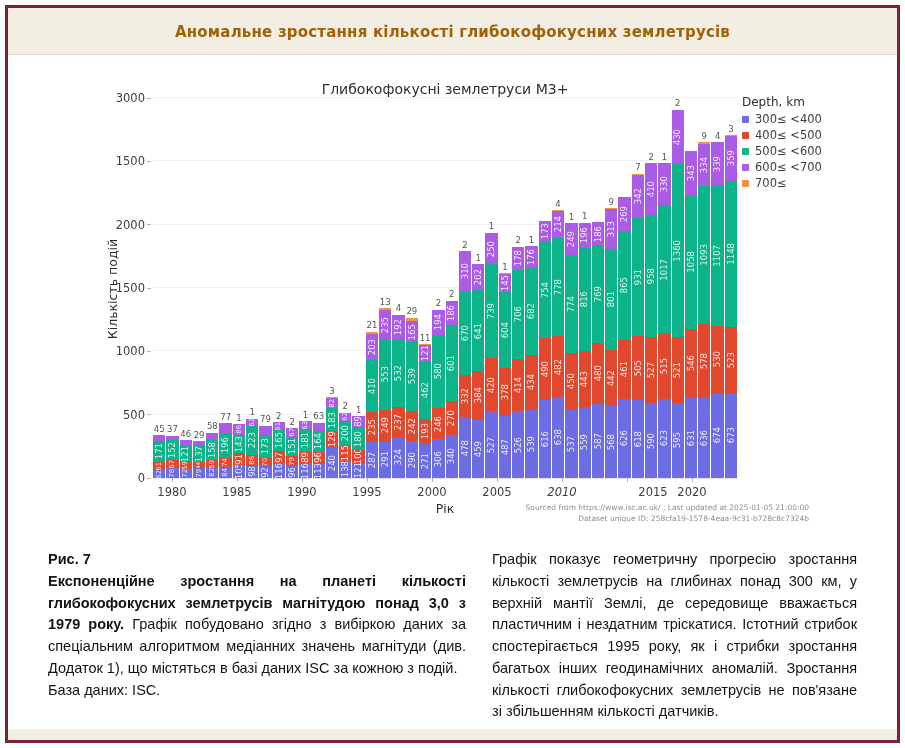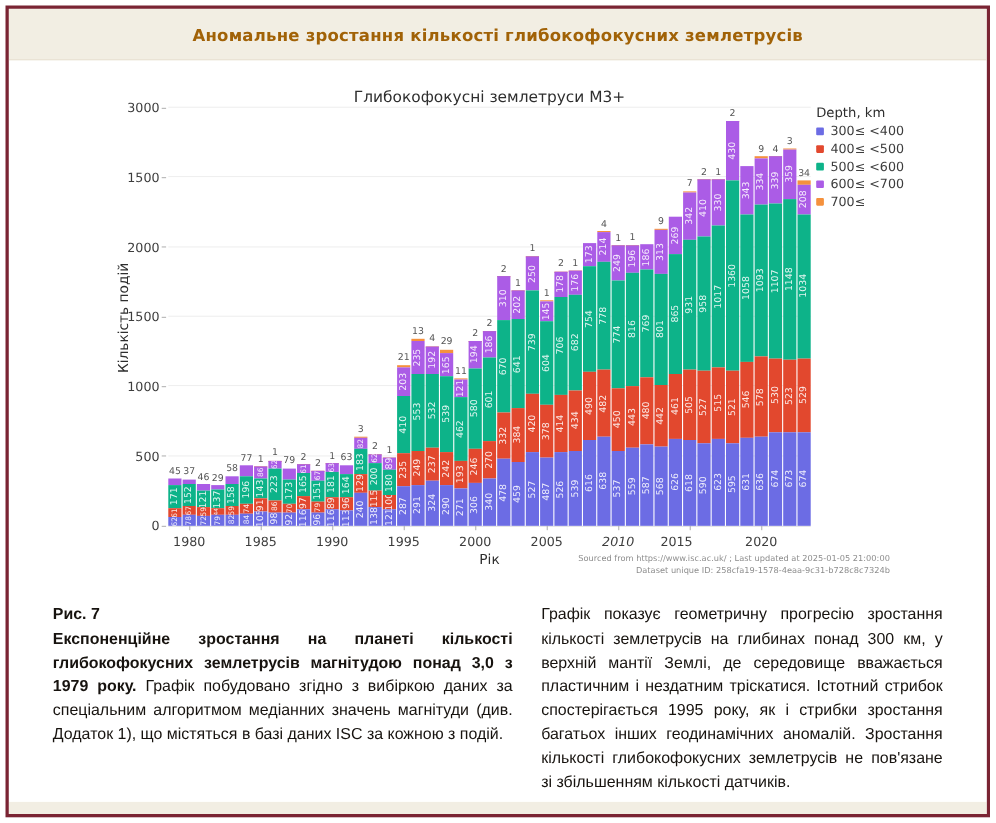--- a/index.html
+++ b/index.html
@@ -747,52 +747,36 @@
           <div class="seg" style="height: 145.413px; background: rgb(13, 179, 137);">
             <span class="vlab" style="font-size: 8.5px;">1148</span>
           </div>
           <div class="seg" style="height: 66.2467px; background: rgb(226, 72, 46);">
             <span class="vlab" style="font-size: 8.5px;">523</span>
           </div>
           <div class="seg" style="height: 85.2467px; background: rgb(108, 108, 228);">
             <span class="vlab" style="font-size: 8.5px;">673</span>
           </div>
         </div>
-        <div class="col">
-          <div class="ann">34</div>
-          <div class="seg" style="height: 4.30667px; background: rgb(245, 145, 61);"></div>
-          <div class="seg" style="height: 26.3467px; background: rgb(171, 92, 230);">
-            <span class="vlab" style="font-size: 8.5px;">208</span>
-          </div>
-          <div class="seg" style="height: 130.973px; background: rgb(13, 179, 137);">
-            <span class="vlab" style="font-size: 8.5px;">1034</span>
-          </div>
-          <div class="seg" style="height: 67.0067px; background: rgb(226, 72, 46);">
-            <span class="vlab" style="font-size: 8.5px;">529</span>
-          </div>
-          <div class="seg" style="height: 85.3733px; background: rgb(108, 108, 228);">
-            <span class="vlab" style="font-size: 8.5px;">674</span>
-          </div>
-        </div>
         <div class="xtick-mark" style="left: 19px;"></div>
         <div class="xtick-label" style="left: 19px;">1980</div>
         <div class="xtick-mark" style="left: 84px;"></div>
         <div class="xtick-label" style="left: 84px;">1985</div>
         <div class="xtick-mark" style="left: 149px;"></div>
         <div class="xtick-label" style="left: 149px;">1990</div>
         <div class="xtick-mark" style="left: 214px;"></div>
         <div class="xtick-label" style="left: 214px;">1995</div>
         <div class="xtick-mark" style="left: 279px;"></div>
         <div class="xtick-label" style="left: 279px;">2000</div>
         <div class="xtick-mark" style="left: 344px;"></div>
         <div class="xtick-label" style="left: 344px;">2005</div>
         <div class="xtick-mark" style="left: 409px;"></div>
         <div class="xtick-label" style="left: 409px; font-style: italic;">2010</div>
         <div class="xtick-mark" style="left: 474px;"></div>
-        <div class="xtick-label" style="left: 462px;">2015</div>
+        <div class="xtick-label" style="left: 500px;">2015</div>
         <div class="xtick-mark" style="left: 539px;"></div>
         <div class="xtick-label" style="left: 539px;">2020</div>
       </div>
     <div class="x-title">Рік</div>
     <div class="legend">
       <div class="legend-title">Depth, km</div>
       <div id="legend-items">
           <div class="legend-item">
             <span class="legend-swatch" style="background: rgb(108, 108, 228);"></span>
             <span class="legend-label">300≤ &lt;400</span>
@@ -818,18 +802,19 @@
     <div class="source">
       <div>Sourced from https://www.isc.ac.uk/ ; Last updated at 2025-01-05 21:00:00</div>
       <div>Dataset unique ID: 258cfa19-1578-4eaa-9c31-b728c8c7324b</div>
     </div>
   </div>
 
   <div class="captions">
     <div class="cap-left">
       <p class="cap-label">Рис. 7</p>
       <p class="cap-body"><strong>Експоненційне зростання на планеті кількості глибокофокусних землетрусів магнітудою понад 3,0 з 1979 року.</strong> <span>Графік побудовано згідно з вибіркою даних за спеціальним алгоритмом медіанних значень магнітуди (див. Додаток 1), що містяться в базі даних ISC за кожною з подій.</span></p>
+      <p class="cap-db">База даних: ISC.</p>
     </div>
     <div class="cap-right">Графік показує геометричну прогресію зростання кількості землетрусів на глибинах понад 300 км, у верхній мантії Землі, де середовище вважається пластичним і нездатним тріскатися. Істотний стрибок спостерігається 1995 року, як і стрибки зростання багатьох інших геодинамічних аномалій. Зростання кількості глибокофокусних землетрусів не пов'язане зі збільшенням кількості датчиків.</div>
   </div>
 
   <div class="footer-strip"></div>
 </div>
 
 </body></html>

